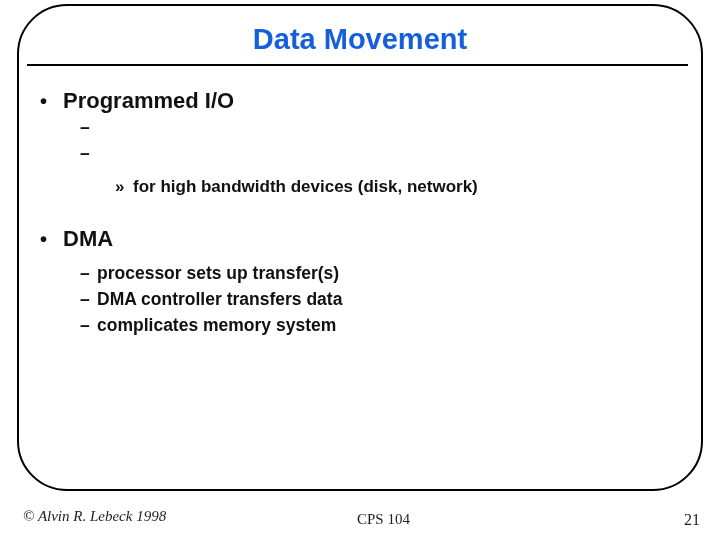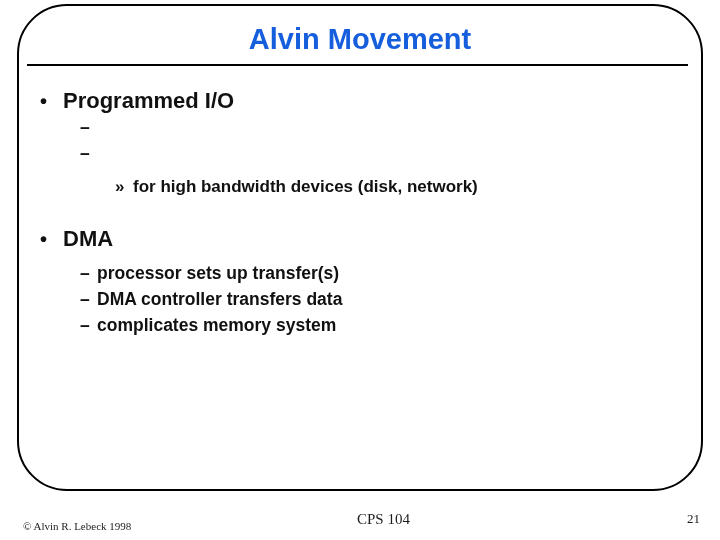--- a/index.html
+++ b/index.html
@@ -62,50 +62,51 @@
 
   .l3 { padding-left: 115px; font-size: 17px; font-weight: bold; line-height: 26px; }
   .l3 .marker { width: 18px; }
 
   .gap-small { margin-top: 8px; }
   .gap-section { margin-top: 26px; }
 
   
   .footer-copyright {
     position: absolute;
-    left: 23px; top: 520px;
+    left: 23px; top: 508px;
     font-family: "Liberation Serif", serif;
-    font-size: 11px;
+    font-size: 15px;
     color: #1d1d1d;
+    font-style: italic;
   }
   .footer-course {
     position: absolute;
     left: 15px; top: 511px;
     width: 720px;
     text-align: center;
     padding-left: 17px;
     box-sizing: border-box;
     font-family: "Liberation Serif", serif;
     font-size: 15px;
     color: #1d1d1d;
   }
   .footer-page {
     position: absolute;
     right: 20px; top: 511px;
     font-family: "Liberation Serif", serif;
-    font-size: 13px;
+    font-size: 16px;
     color: #1d1d1d;
   }
 </style>
 </head>
 <body>
 
 <div class="slide-frame"></div>
 
-<div class="slide-title">Alvin Movement</div>
+<div class="slide-title">Data Movement</div>
 <div class="title-rule"></div>
 
 <div class="content">
 
   <div class="row l1">
     <span class="marker">•</span>
     <span class="txt">Programmed I/O</span>
   </div>
 
   <div class="row l2">

